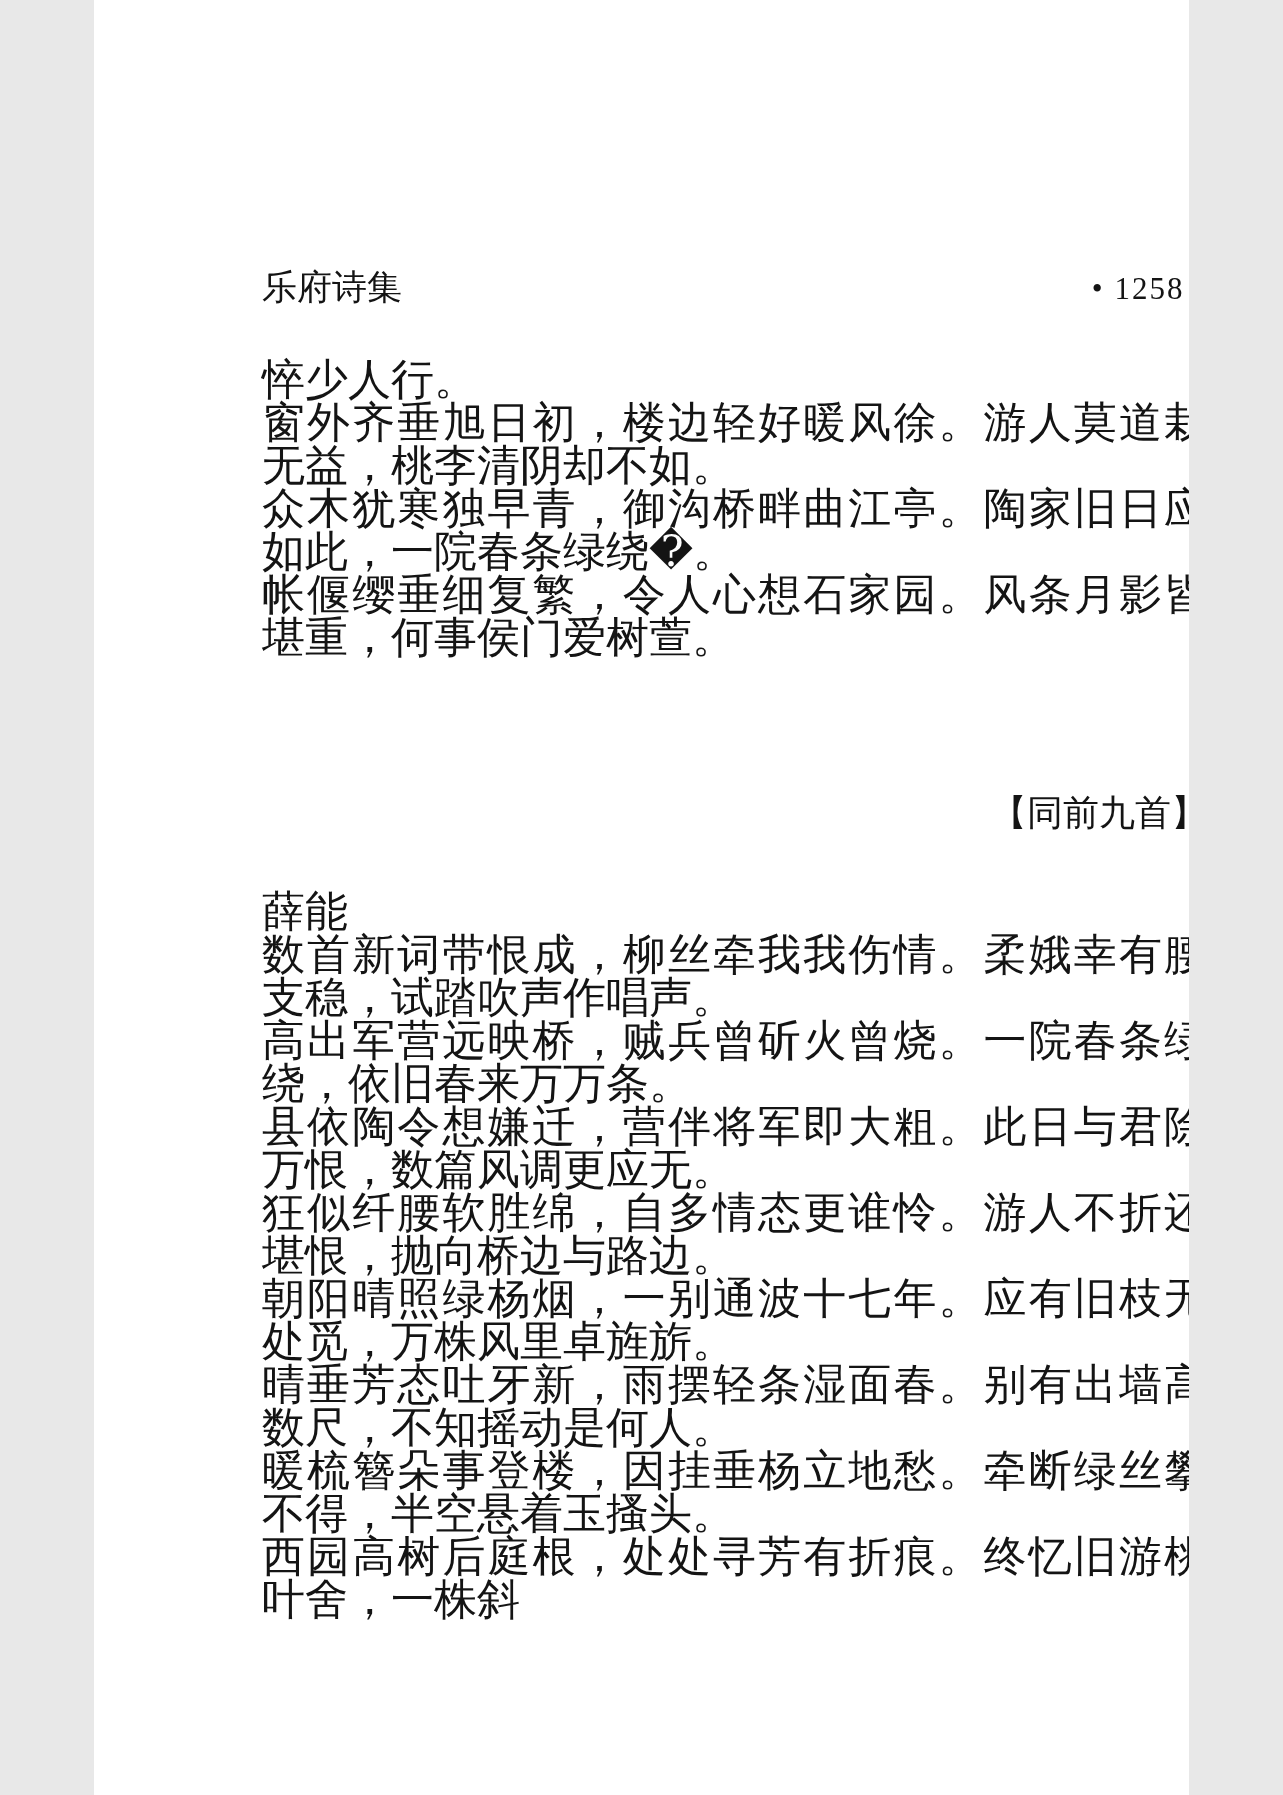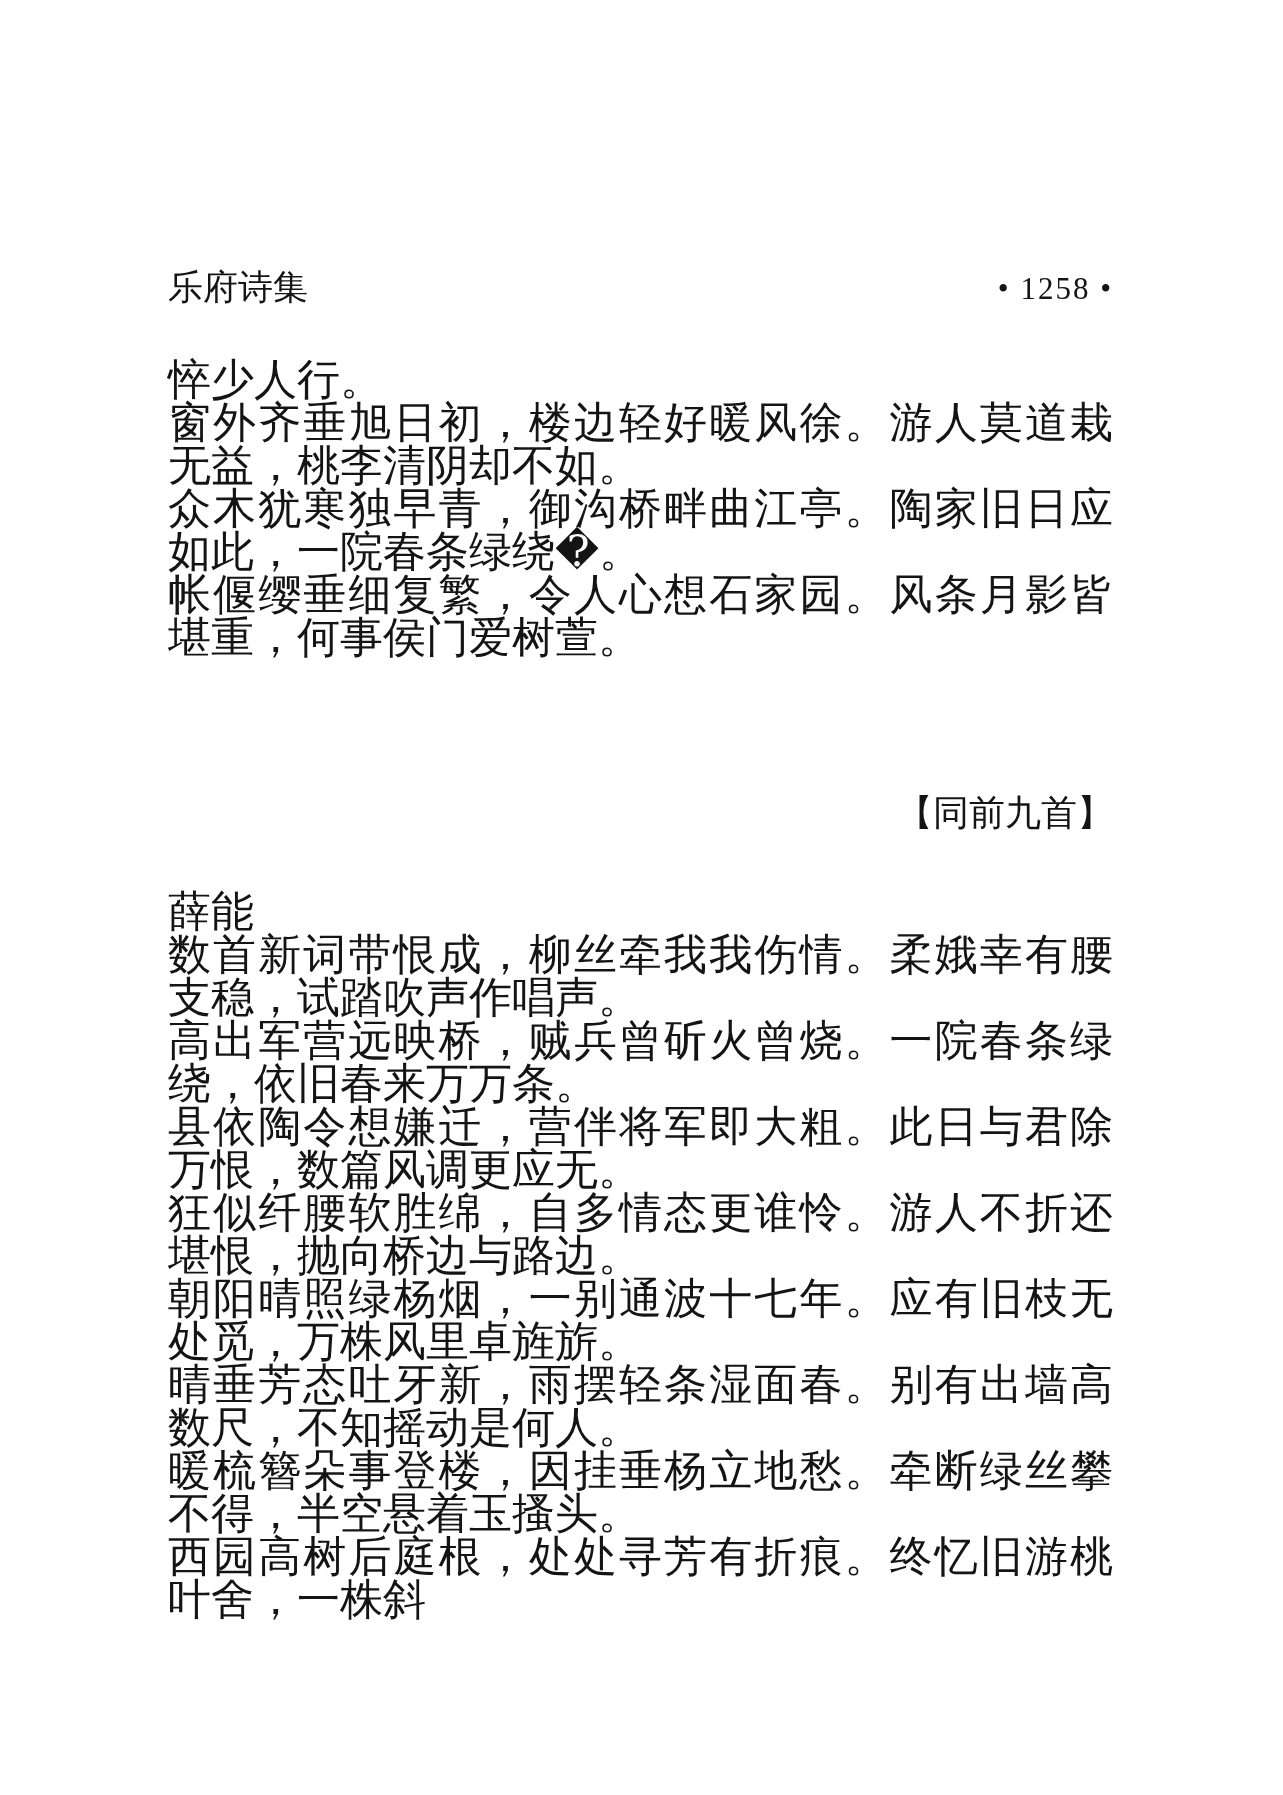--- a/index.html
+++ b/index.html
@@ -2,21 +2,21 @@
 <html lang="zh"><head>
 <meta charset="utf-8">
 <style>
   html, body {
     margin: 0;
     padding: 0;
     background: #e8e8e8;
   }
   .page {
     position: relative;
-    width: 1283px;
+    width: 1095px;
     height: 1795px;
     margin: 0 auto;
     background: #ffffff;
     color: #141414;
     font-family: "Liberation Serif", "DejaVu Serif", serif;
     overflow: hidden;
   }
   .cjk {
     font-size: 43px;
     line-height: 43px;

